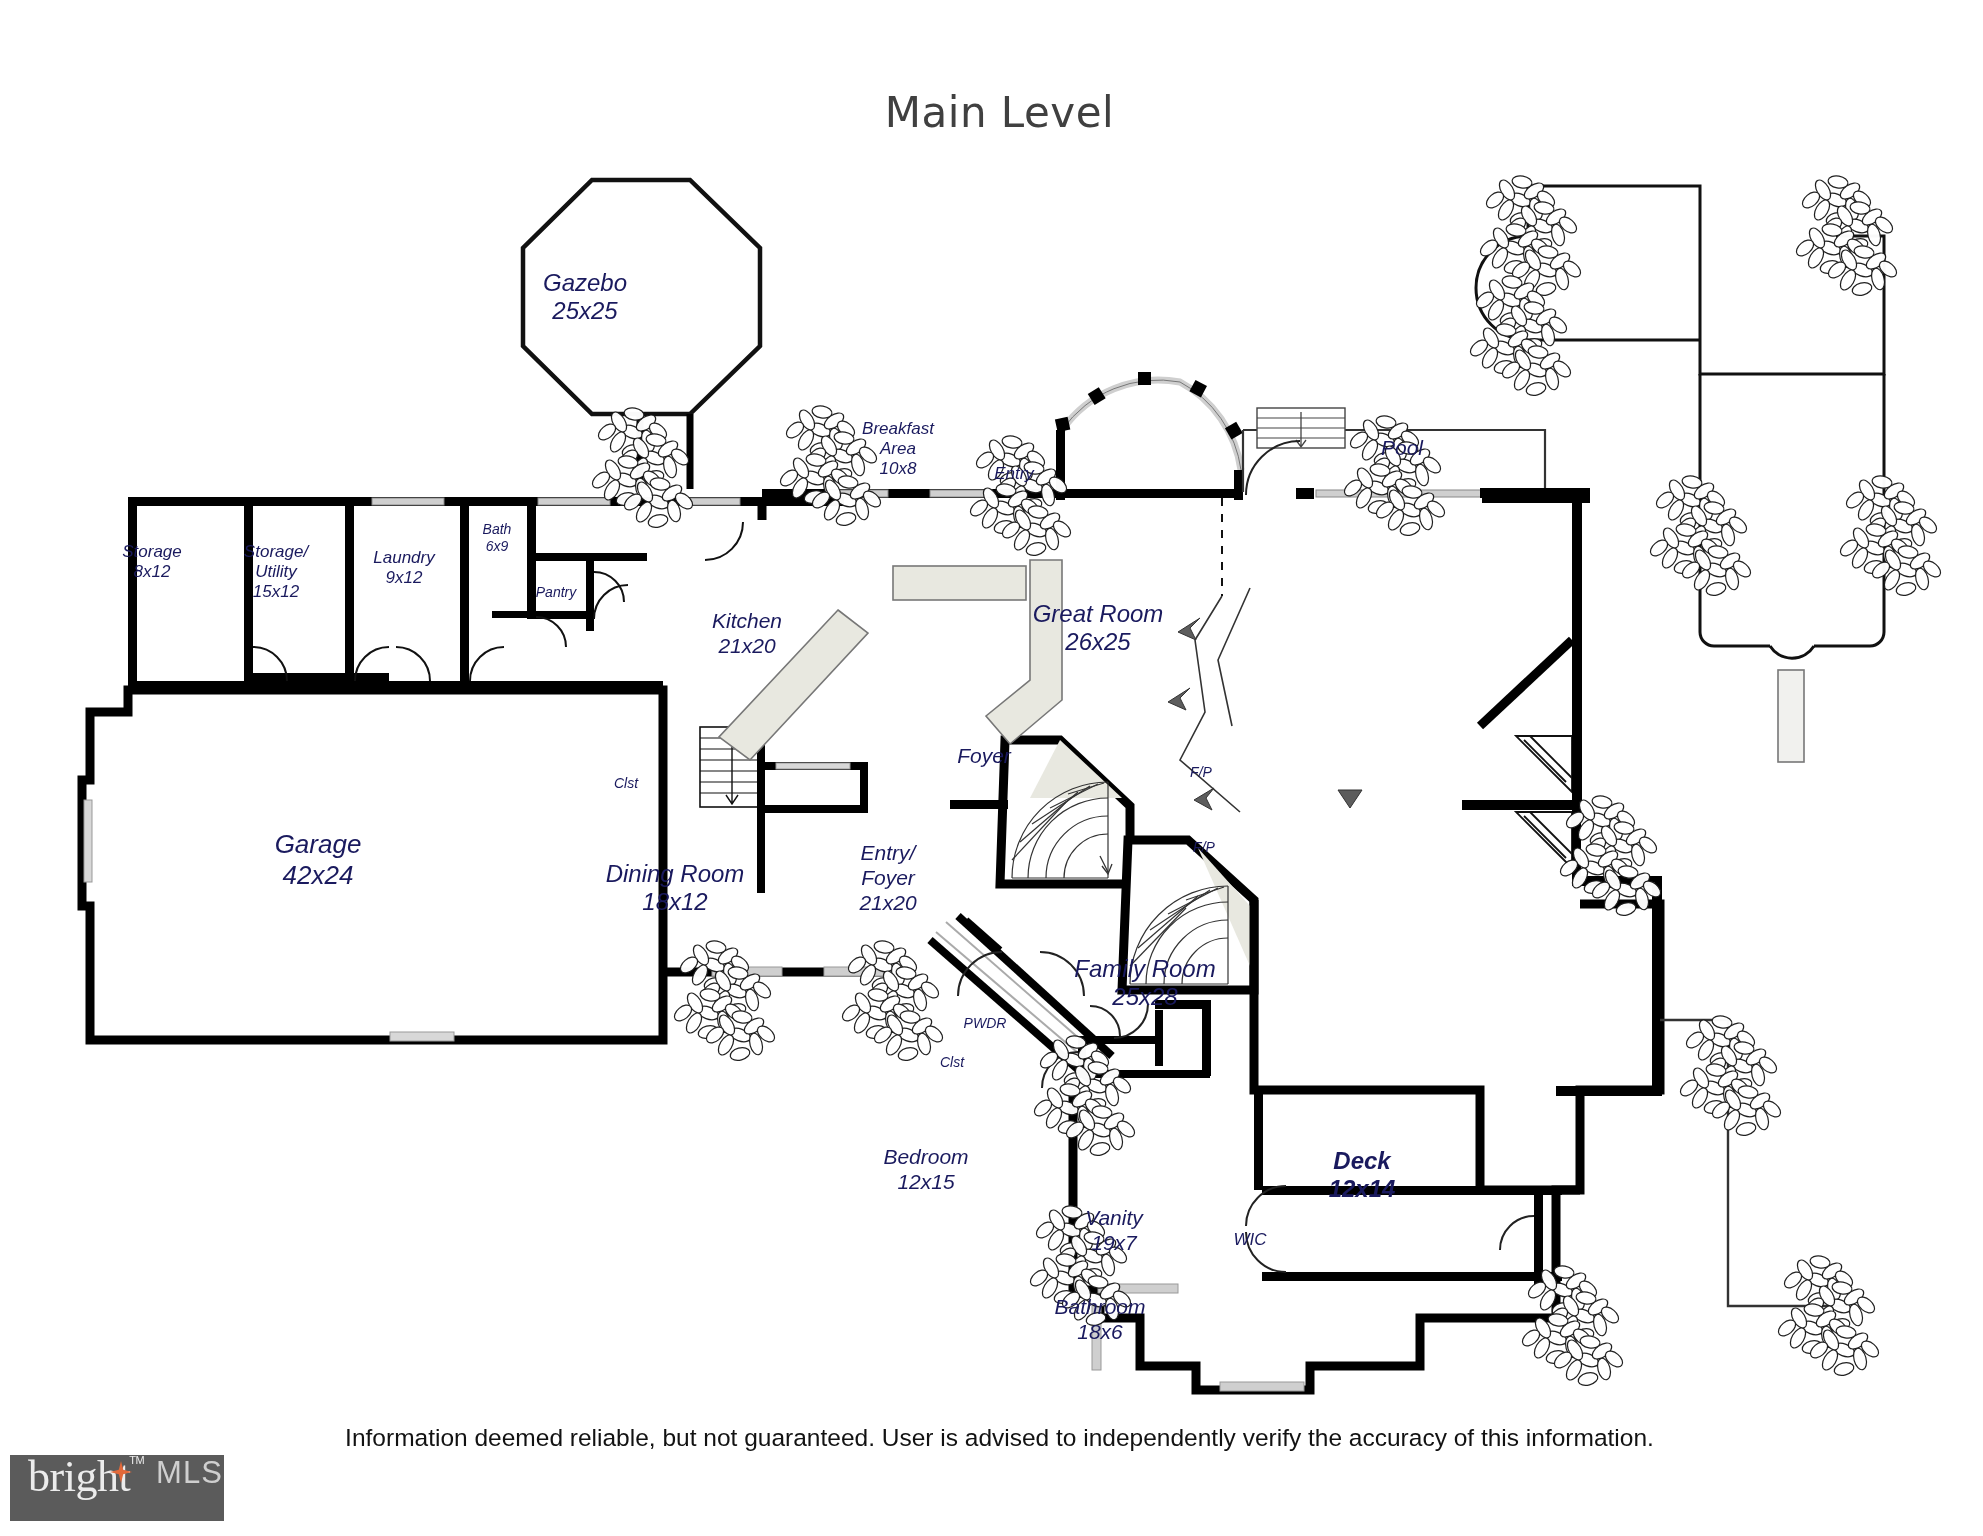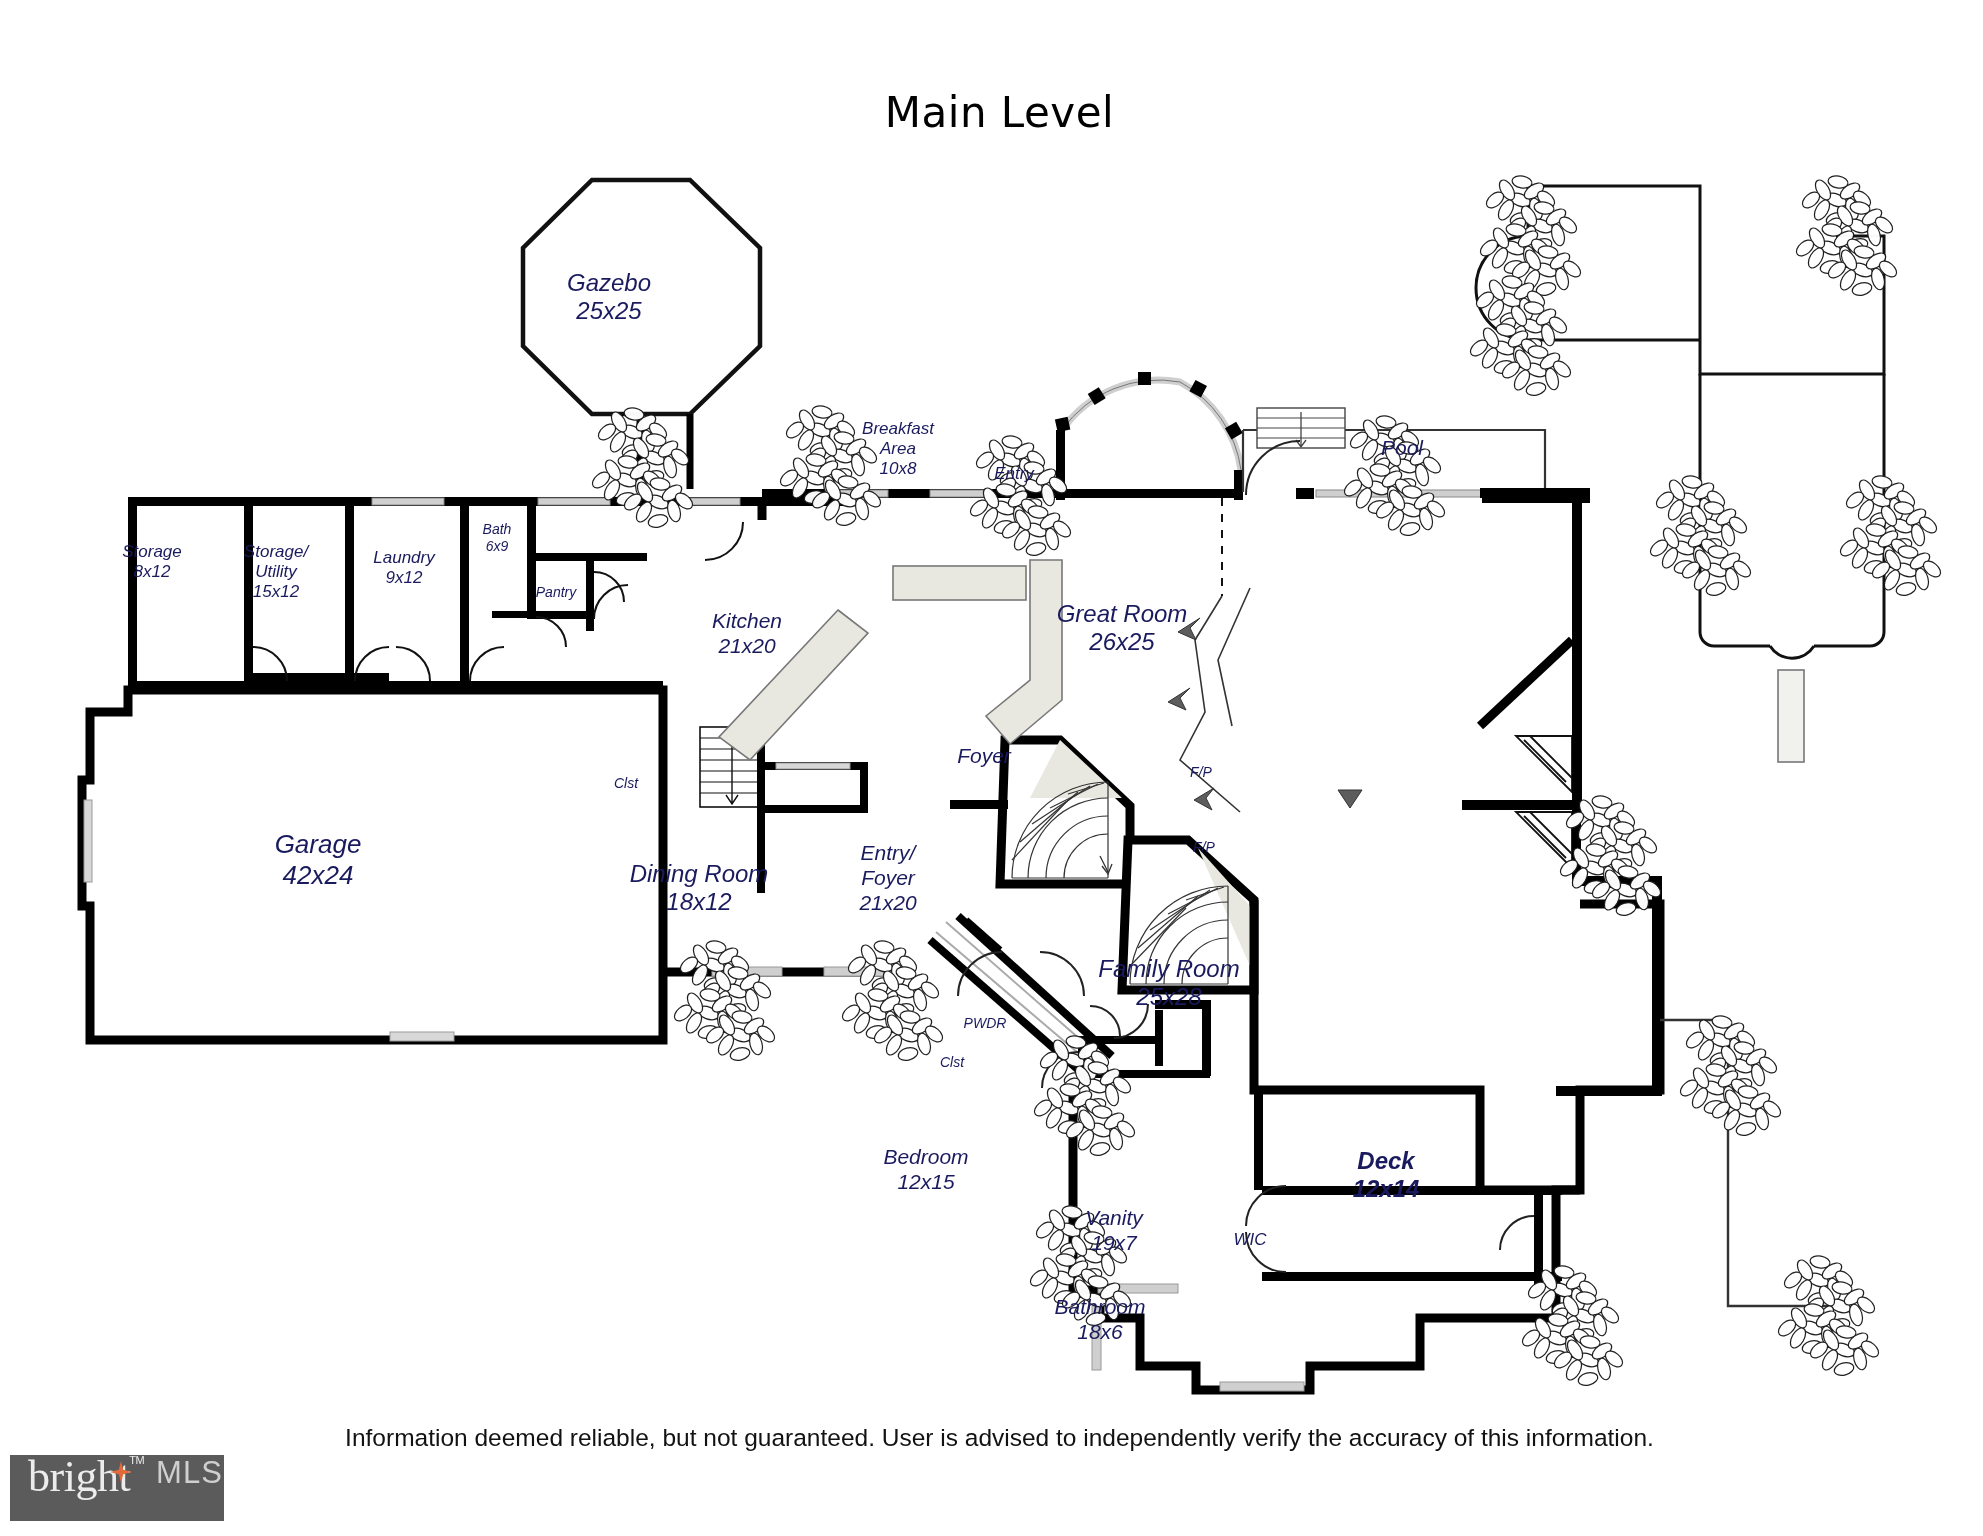--- a/index.html
+++ b/index.html
@@ -5,21 +5,21 @@
   html,body{margin:0;padding:0;background:#ffffff;}
   body{
     width:1983px;height:1536px;position:relative;overflow:hidden;
     font-family:"Liberation Sans","DejaVu Sans",sans-serif;
   }
   #plan-root{position:absolute;inset:0;}
   svg#floorplan{position:absolute;left:0;top:0;width:1983px;height:1536px;display:block;}
 
   .page-title{
     position:absolute;left:16px;right:0;top:88px;text-align:center;
-    font-size:42px;color:#000000;letter-spacing:.5px;
+    font-size:42px;color:#404040;letter-spacing:.5px;
     font-family:"DejaVu Sans","Liberation Sans",sans-serif;
   }
   .disclaimer{
     position:absolute;left:16px;right:0;top:1424px;text-align:center;
     font-size:24.5px;color:#121212;
     font-family:"Liberation Sans","DejaVu Sans",sans-serif;
   }
   
   .mls-logo{
     position:absolute;left:10px;top:1455px;width:214px;height:66px;
@@ -43,21 +43,21 @@
   }
 
   
   .rlabel{
     position:absolute;color:#1a1a5e;font-style:italic;text-align:center;
     font-family:"Liberation Sans","DejaVu Sans",sans-serif;
     line-height:1.18;white-space:pre-line;transform:translate(-50%,-50%);
     pointer-events:none;
   }
   .rlabel.sz-xl{font-size:26px;}
-  .rlabel.sz-lg{font-size:24px;margin-left:24px;}
+  .rlabel.sz-lg{font-size:24px;}
   .rlabel.sz-md{font-size:21px;}
   .rlabel.sz-sm{font-size:17px;}
   .rlabel.sz-xs{font-size:14px;}
   .rlabel.bold{font-weight:bold;font-style:italic;}
 </style>
 </head>
 <body>
 
 <div id="plan-root">
 

